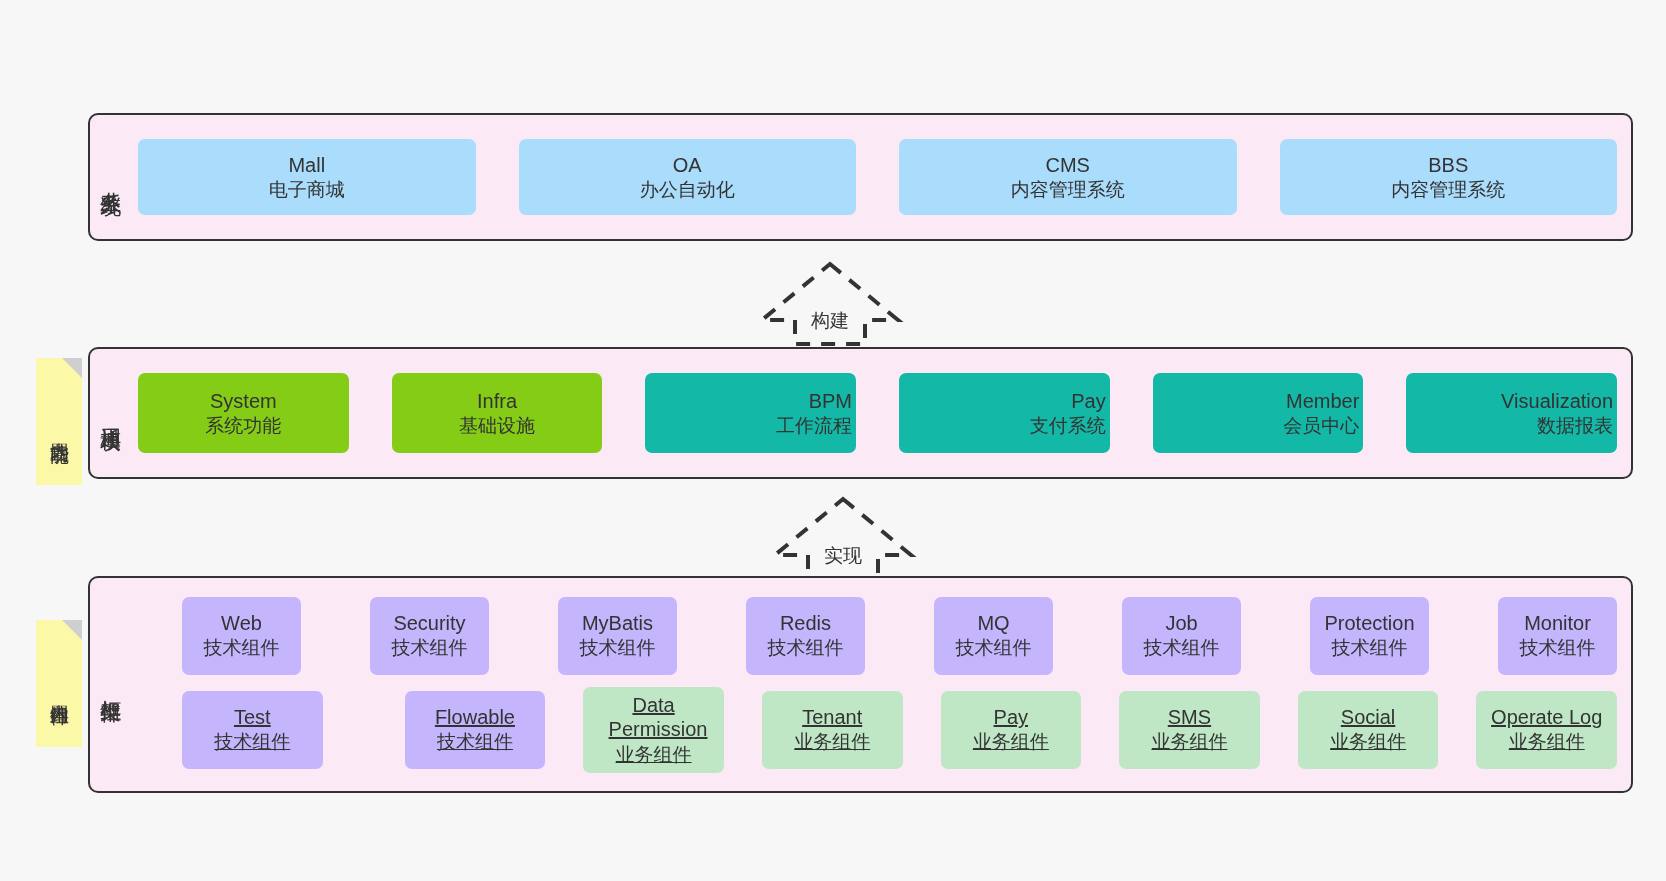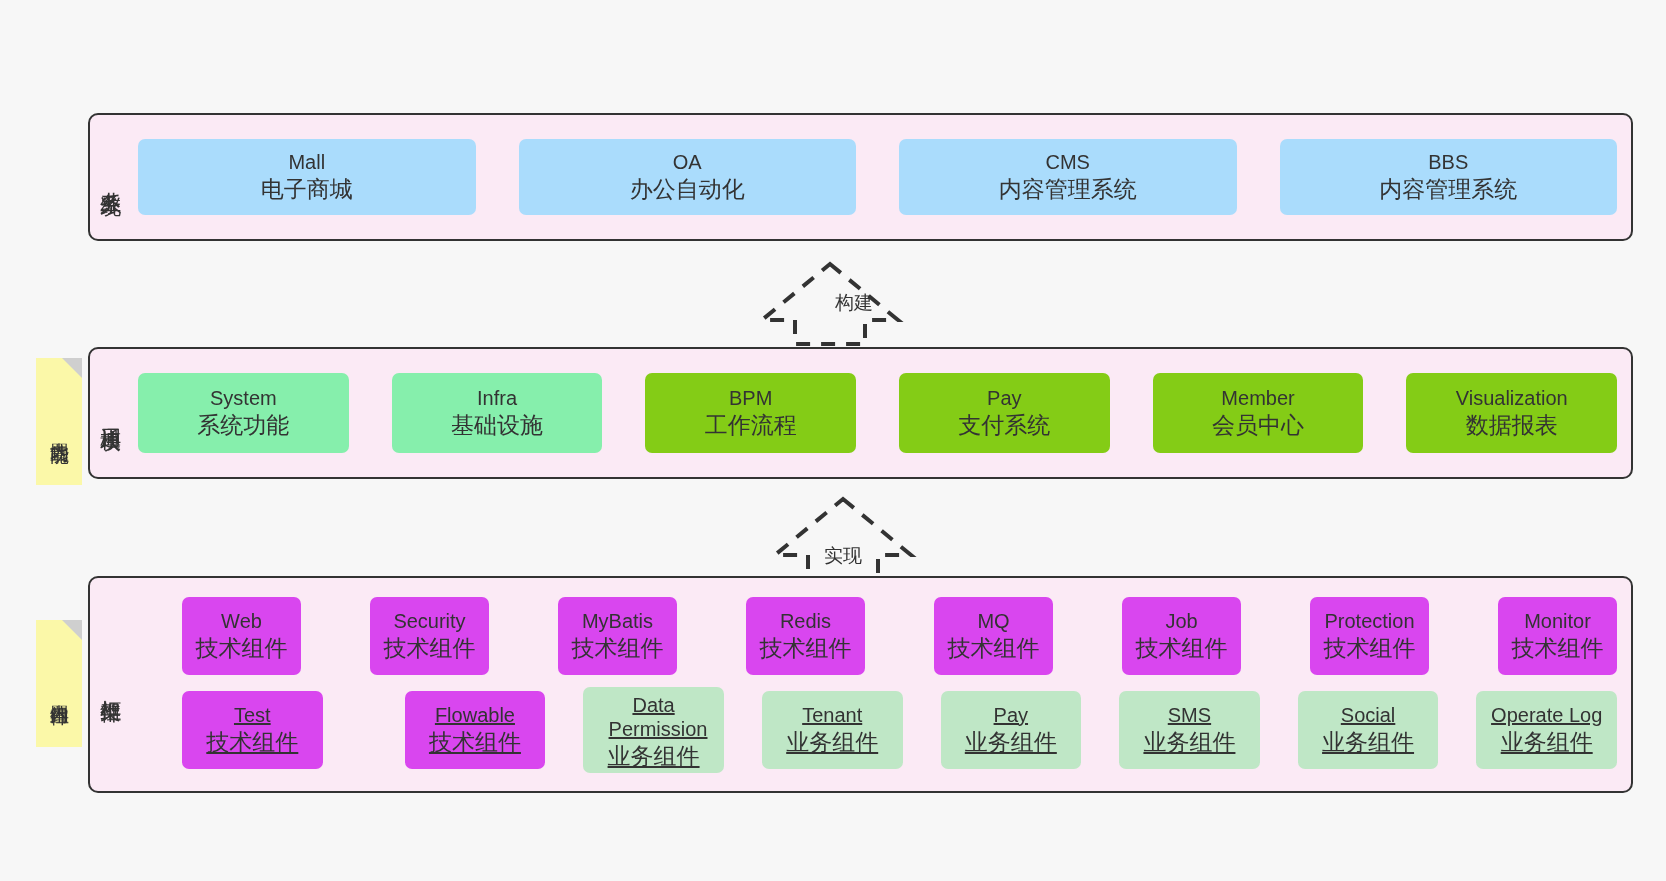--- a/index.html
+++ b/index.html
@@ -75,28 +75,28 @@
     justify-content: center;
     text-align: center;
     padding: 6px 4px;
     line-height: 1.24;
   }
   .box .en {
     font-size: 20px;
     color: #333333;
   }
   .box .cn {
-    font-size: 23px;
+    font-size: 19px;
     color: #333333;
   }
 
   .box.blue  { background: #aadcfc; }
-  .box.red   { background: #86efac; }
-  .box.pink  { background: #84cc16; }
-  .box.green { background: #d946ef; margin-left: 44px; }
+  .box.red   { background: #84cc16; }
+  .box.pink  { background: #14b8a6; align-items: flex-end; }
+  .box.green { background: #c4b5fd; margin-left: 44px; }
   .box.lightgreen { background: #bfe7c6; }
 
   
   .row-biz  .box { height: 76px; }
   .row-mod  .box { height: 80px; }
   .row-fw   .box { height: 78px; }
 
   
   .box.tall { height: 86px; margin-top: -4px; justify-content: space-between; }
 
@@ -168,21 +168,21 @@
           <span class="cn">内容管理系统</span>
         </div>
       </div>
     </div>
   </div>
 
   <div class="arrow" style="left:755px; top:258px; width:150px; height:90px;">
     <svg width="150" height="90" viewBox="0 0 150 90">
       <path d="M 75 6 L 143 62 L 110 62 L 110 86 L 40 86 L 40 62 L 7 62 Z" fill="none" stroke="#333333" stroke-width="4" stroke-dasharray="14,11" stroke-linejoin="miter"></path>
     </svg>
-    <span class="label" style="top:32px;margin-left:24px;">构建</span>
+    <span class="label" style="top:50px;">构建</span>
   </div>
 
   <div class="note" style="left:36px; top:358px; height:127px;">
     <span class="fold"></span>
     <span>内置功能</span>
   </div>
 
   <div class="layer" id="layer-module" style="left:88px; top:347px; width:1545px; height:132px;">
     <div class="layer-title">通用模块</div>
     <div class="layer-body">

